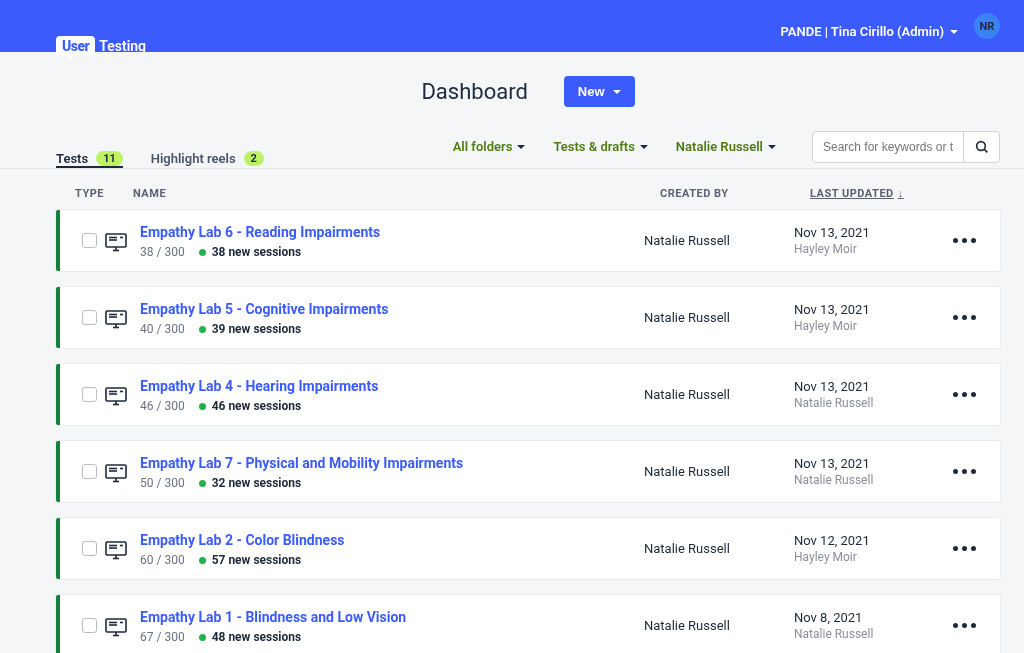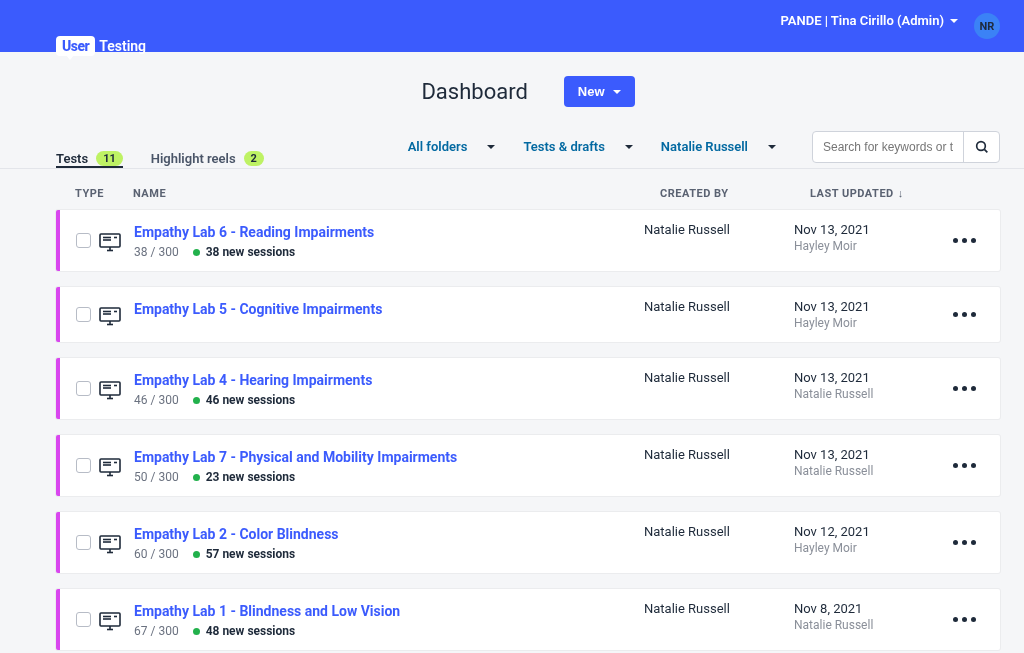--- a/index.html
+++ b/index.html
@@ -4,54 +4,54 @@
 <style>
   * { box-sizing: border-box; margin: 0; padding: 0; }
   body { font-family: -apple-system, BlinkMacSystemFont, "Segoe UI", Roboto, Helvetica, Arial, sans-serif; background: #f5f6f8; color: #1e2a3a; width: 1024px; }
   
   
   .topbar { background: #3b5bfd; height: 52px; display: flex; align-items: center; justify-content: space-between; padding: 0 24px 0 56px; }
   .logo { display: flex; align-items: center; gap: 2px; color: #fff; font-weight: 600; margin-top: 40px; }
   .logo-box { background: #fff; color: #3b5bfd; border-radius: 4px; padding: 2px 6px; font-weight: 800; font-size: 14px; letter-spacing: -0.5px; position: relative; }
   .logo-box::after { content: ""; position: absolute; bottom: -4px; left: 10px; width: 0; height: 0; border-left: 4px solid transparent; border-right: 4px solid transparent; border-top: 5px solid #fff; }
   .logo-text { font-size: 14px; margin-left: 2px; }
-  .user-area { display: flex; align-items: flex-start; gap: 16px; color: #fff; font-size: 13px; font-weight: 600; }
+  .user-area { display: flex; align-items: flex-end; gap: 16px; color: #fff; font-size: 13px; font-weight: 600; }
   .user-drop { display: flex; align-items: center; gap: 6px; cursor: pointer; }
   .caret { width: 0; height: 0; border-left: 4px solid transparent; border-right: 4px solid transparent; border-top: 4px solid currentColor; display: inline-block; }
   .avatar { width: 26px; height: 26px; border-radius: 50%; background: #3b82f6; color: #1e2a3a; display: flex; align-items: center; justify-content: center; font-size: 11px; font-weight: 700; }
 
   
   .dash-head { display: flex; justify-content: center; align-items: center; padding: 24px 24px 18px 56px; }
   .dash-title { font-size: 22px; font-weight: 400; color: #1e2a3a; }
   .new-btn { background: #3b5bfd; color: #fff; border: none; border-radius: 4px; padding: 8px 14px; font-size: 13px; font-weight: 600; display:flex; align-items:center; gap:8px; cursor:pointer;margin-left:36px; }
   .new-btn .caret { border-top-color: #fff; }
 
   
   .tabrow { display: flex; align-items: center; padding: 0 24px 0 56px; border-bottom: 1px solid #e3e5ea; gap: 28px; height: 44px; }
   .tab { display:flex; align-items:flex-end; gap:8px; font-size:13px; font-weight:600; color:#4a5568; height:100%; border-bottom: 2px solid transparent; cursor:pointer; }
   .tab.active { color:#1e2a3a; border-bottom-color:#1e2a3a; }
   .badge { background:#bef264; color:#1e2a3a; border-radius: 10px; font-size:11px; font-weight:700; padding: 1px 7px; }
   .tabrow-spacer { flex:1; }
-  .filter { font-size:13px; font-weight:600; color:#0369a1; display:flex; align-items:center; gap:20px; cursor:pointer; }
+  .filter { font-size:13px; font-weight:600; color:#4d7c0f; display:flex; align-items:center; gap:5px; cursor:pointer; }
   .filter .caret { border-top-color:#1e2a3a; }
   .searchbox { display:flex; align-items:center; border:1px solid #cfd3db; border-radius:4px; background:#fff; height:32px; margin-left: 8px; }
   .searchbox input { border:none; outline:none; padding: 0 10px; font-size:12px; width: 150px; height:100%; background:transparent; }
   .searchbtn { width:36px; height:100%; border-left:1px solid #cfd3db; display:flex; align-items:center; justify-content:center; cursor:pointer; }
 
   
   .cols { display:flex; align-items:center; padding: 18px 24px 10px 75px; font-size:11px; font-weight:700; color:#5a6272; letter-spacing:0.5px; }
   .col-type { width: 58px; }
   .col-name { flex:1; }
   .col-created { width: 150px; }
-  .col-updated { width: 150px; display:flex; align-items:center; gap:4px; }
+  .col-updated { width: 150px; display:flex; align-items:center; gap:4px;text-decoration:underline; }
   .col-actions-space { width: 40px; }
 
   
   .rows { padding: 0 24px 24px 56px; display:flex; flex-direction:column; gap:16px; }
-  .row { background:#fff; border-left: 4px solid #d946ef; border-radius: 2px; box-shadow: 0 0 0 1px rgba(0,0,0,0.04); padding: 12px 16px 12px 16px; display:flex; }
+  .row { background:#fff; border-left: 4px solid #15803d; border-radius: 2px; box-shadow: 0 0 0 1px rgba(0,0,0,0.04); padding: 12px 16px 12px 22px; display:flex; align-items:center; }
   .row .chk { width:22px; display:flex; align-items:center; }
   .row .chk-box { width:15px; height:15px; border:1.5px solid #b7bcc6; border-radius:3px; cursor:pointer; }
   .row .type-icon { width:36px; display:flex; align-items:center; justify-content:flex-start; }
   .row .maincol { flex:1; }
   .row .title-link { color:#3b5bfd; font-weight:700; font-size:14px; text-decoration:none; cursor:pointer; }
   .row .meta { display:flex; align-items:center; gap:14px; margin-top:4px; font-size:12px; color:#6b7280; }
   .row .sess { display:flex; align-items:center; gap:6px; font-weight:700; color:#1e2a3a; }
   .row .dot { width:7px; height:7px; border-radius:50%; background:#22b14c; }
   .row .created { width:150px; font-size:13px; color:#1e2a3a; }
   .row .updated { width:150px; }
@@ -187,20 +187,27 @@
           <line x1="5" y1="5.5" x2="13" y2="5.5"></line>
           <line x1="5" y1="8" x2="13" y2="8"></line>
           <line x1="16" y1="5.5" x2="19" y2="5.5"></line>
           <line x1="9" y1="18.5" x2="15" y2="18.5"></line>
           <line x1="12" y1="15" x2="12" y2="18.5"></line>
         </svg>
       </span>
     </div>
     <div class="maincol">
       <a class="title-link">Empathy Lab 5 - Cognitive Impairments</a>
+      <div class="meta">
+        <span>40 / 300</span>
+        <span class="sess">
+          <span class="dot"></span>
+          <span>39 new sessions</span>
+        </span>
+      </div>
     </div>
     <div class="created">Natalie Russell</div>
     <div class="updated">
       <div class="date">Nov 13, 2021</div>
       <div class="who">Hayley Moir</div>
     </div>
     <div class="actions">
       <div class="dots">
           <span></span>
           <span></span>
@@ -264,21 +271,21 @@
           <line x1="12" y1="15" x2="12" y2="18.5"></line>
         </svg>
       </span>
     </div>
     <div class="maincol">
       <a class="title-link">Empathy Lab 7 - Physical and Mobility Impairments</a>
       <div class="meta">
         <span>50 / 300</span>
         <span class="sess">
           <span class="dot"></span>
-          <span>23 new sessions</span>
+          <span>32 new sessions</span>
         </span>
       </div>
     </div>
     <div class="created">Natalie Russell</div>
     <div class="updated">
       <div class="date">Nov 13, 2021</div>
       <div class="who">Natalie Russell</div>
     </div>
     <div class="actions">
       <div class="dots">

